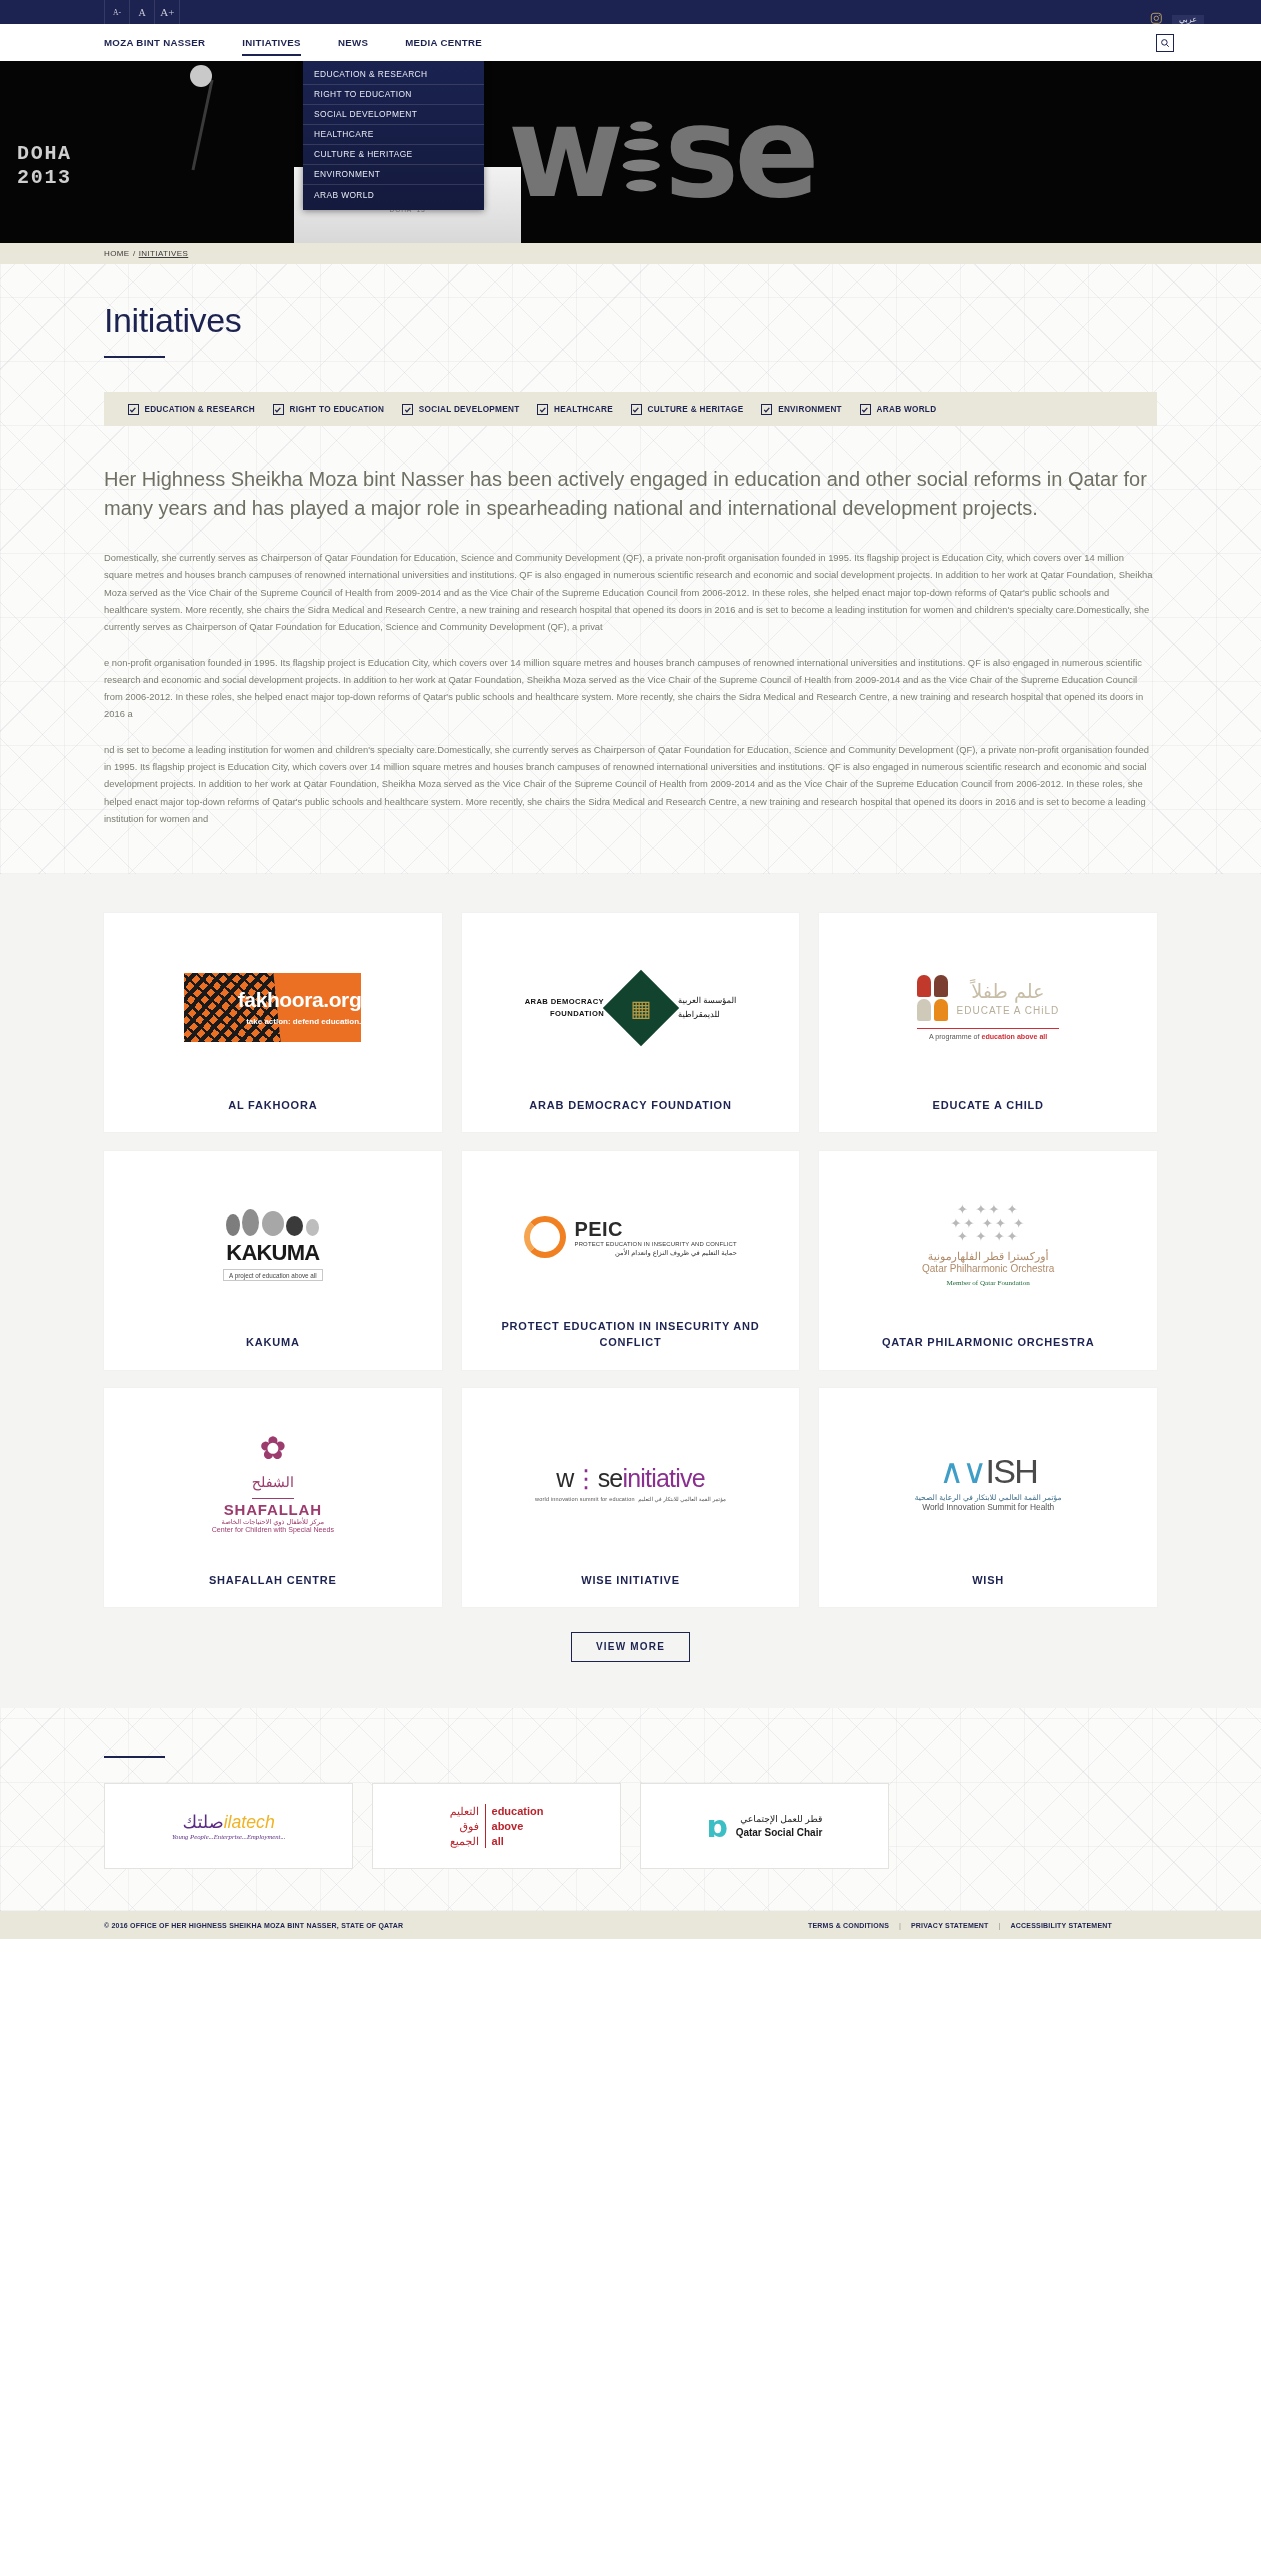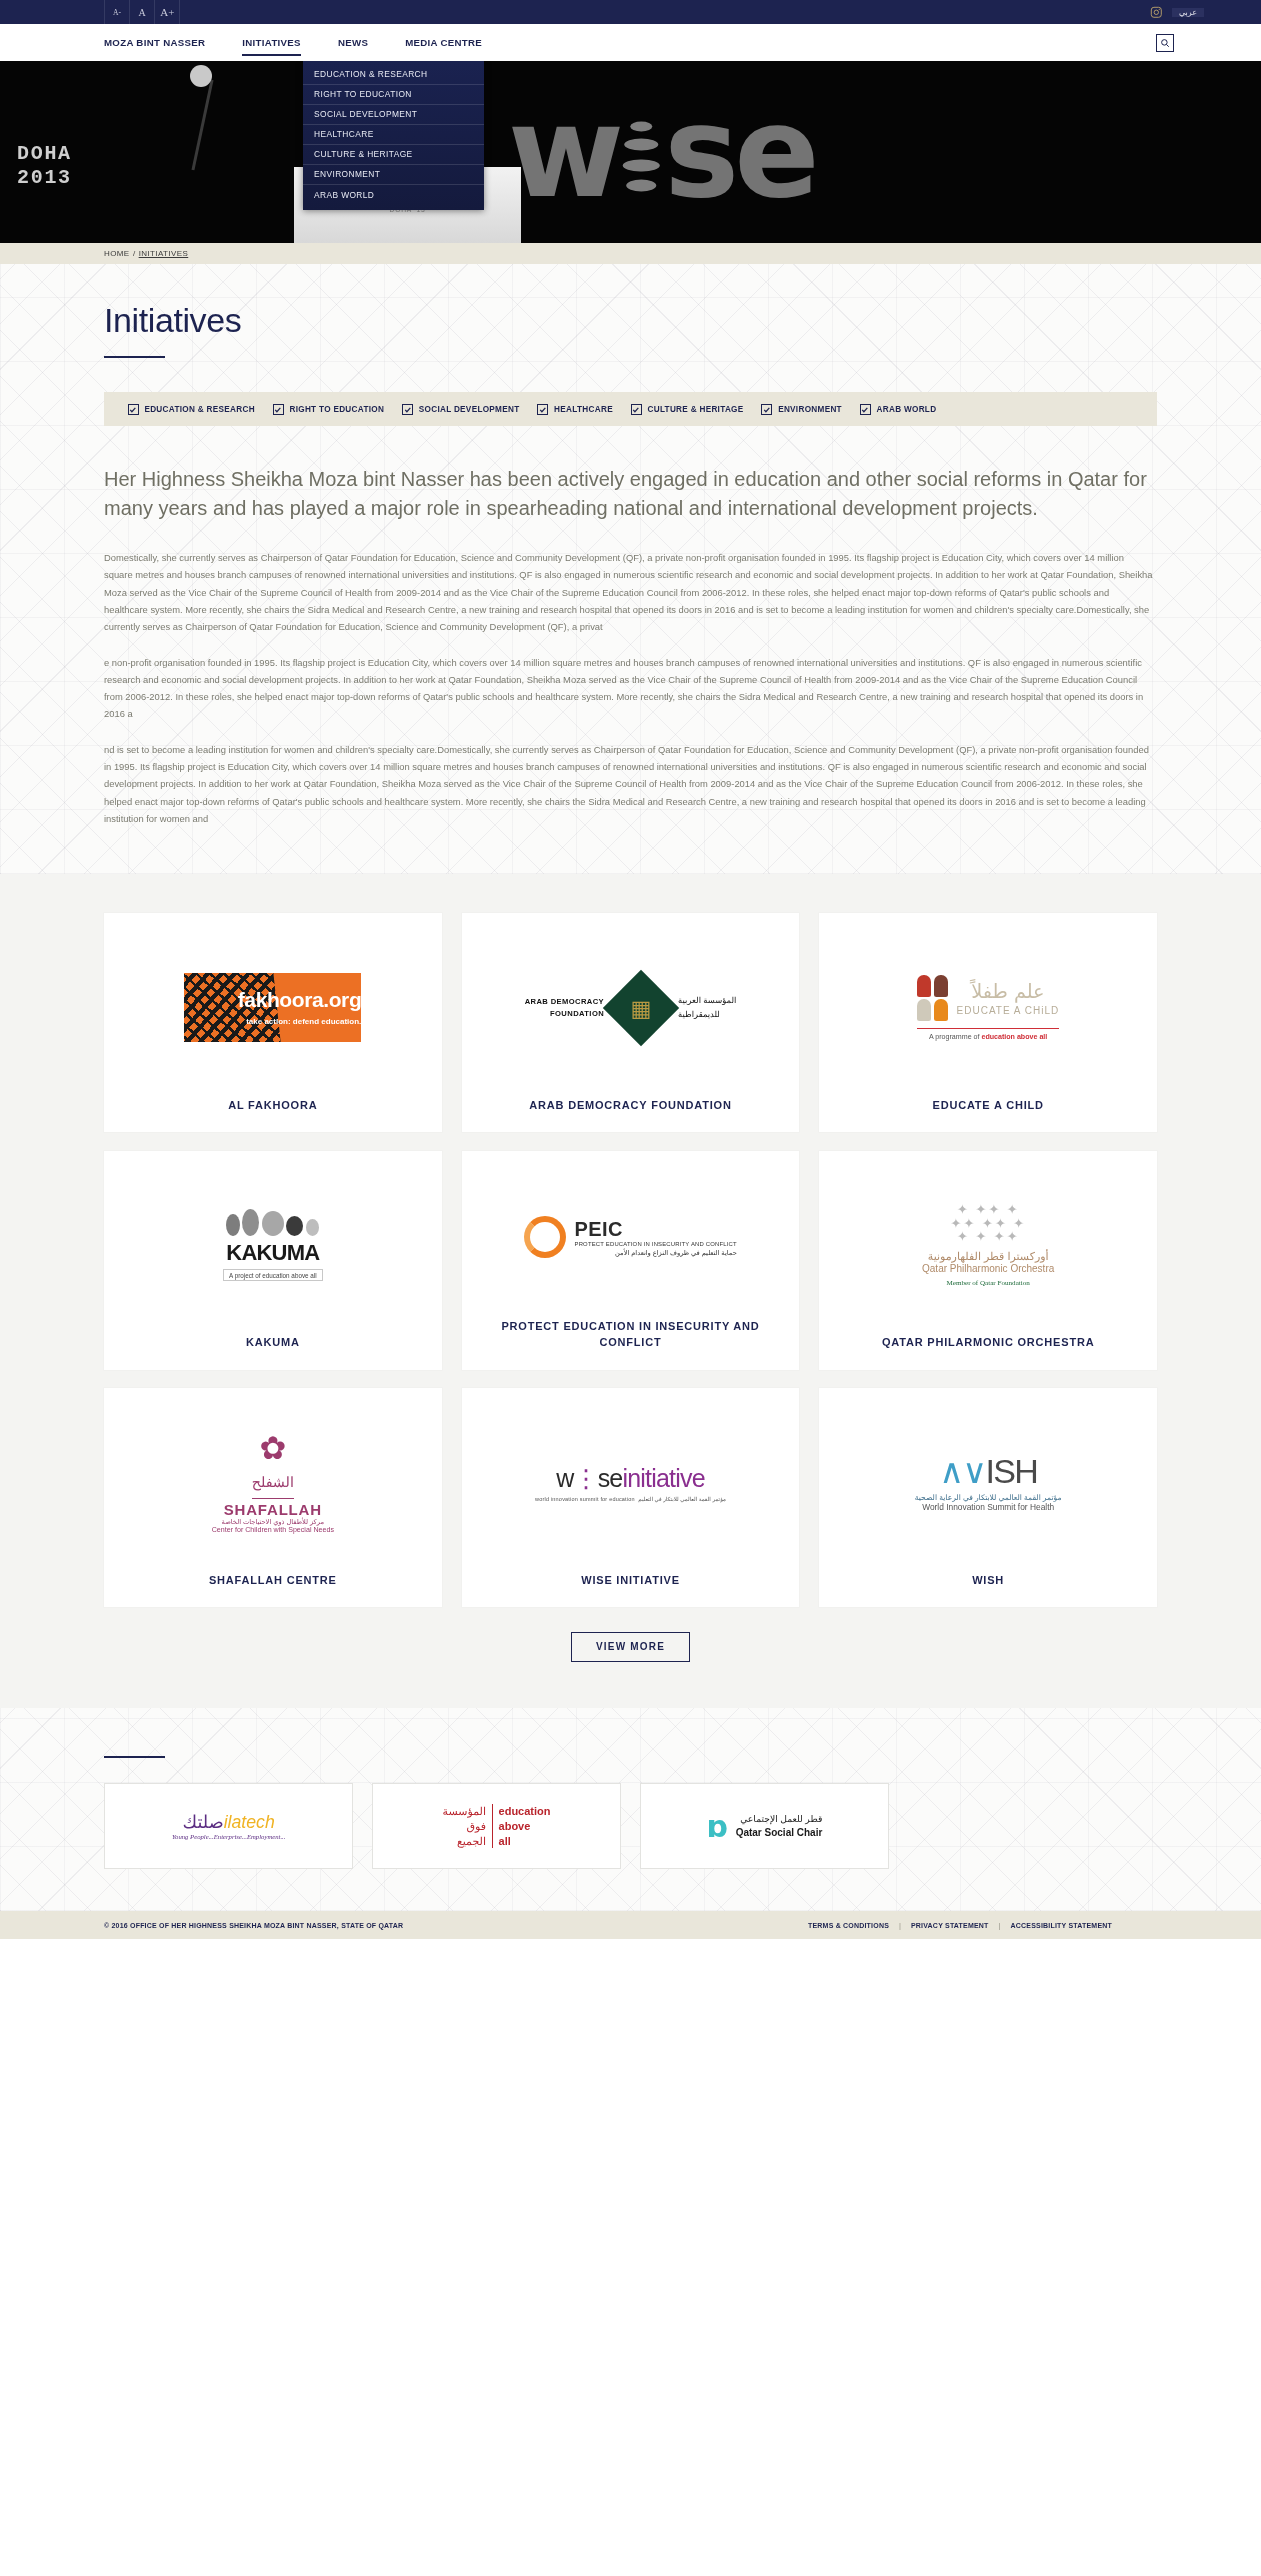--- a/index.html
+++ b/index.html
@@ -29,21 +29,21 @@
     border-left: 0.8px solid #343a63;
     border-right: 0.8px solid #343a63;
     margin-right: -0.8px;
     font-family: "Liberation Serif", serif;
     cursor: pointer;
   }
   .fontsize-btn.s1 { font-size: 7.6px; }
   .fontsize-btn.s2 { font-size: 10px; }
   .fontsize-btn.s3 { font-size: 11px; }
   .topbar-spacer { flex: 1; }
-  .topbar-right { display: flex; align-items: center; }
+  .topbar-right { display: flex; align-items: flex-end; }
   .ig-btn {
     width: 31px;
     display: flex; align-items: center; justify-content: center;
     cursor: pointer;
   }
   .lang-btn {
     width: 32px;
     background: #2b3160;
     display: flex; align-items: center; justify-content: center;
     color: #e7e8ef;
@@ -875,21 +875,21 @@
           <div class="top">
             <span class="ar">صلتك</span><span class="en">ilatech</span>
           </div>
           <div class="sub">Young People...Enterprise...Employment...</div>
         </div>
       </div>
 
       <div class="assoc-card">
         <div class="lg-eaa">
           <div class="ar">
-            <div>المؤسسة</div>
+            <div>التعليم</div>
             <div>فوق</div>
             <div>الجميع</div>
           </div>
           <div class="div"></div>
           <div class="en">
             <div>education</div>
             <div>above</div>
             <div>all</div>
           </div>
         </div>

